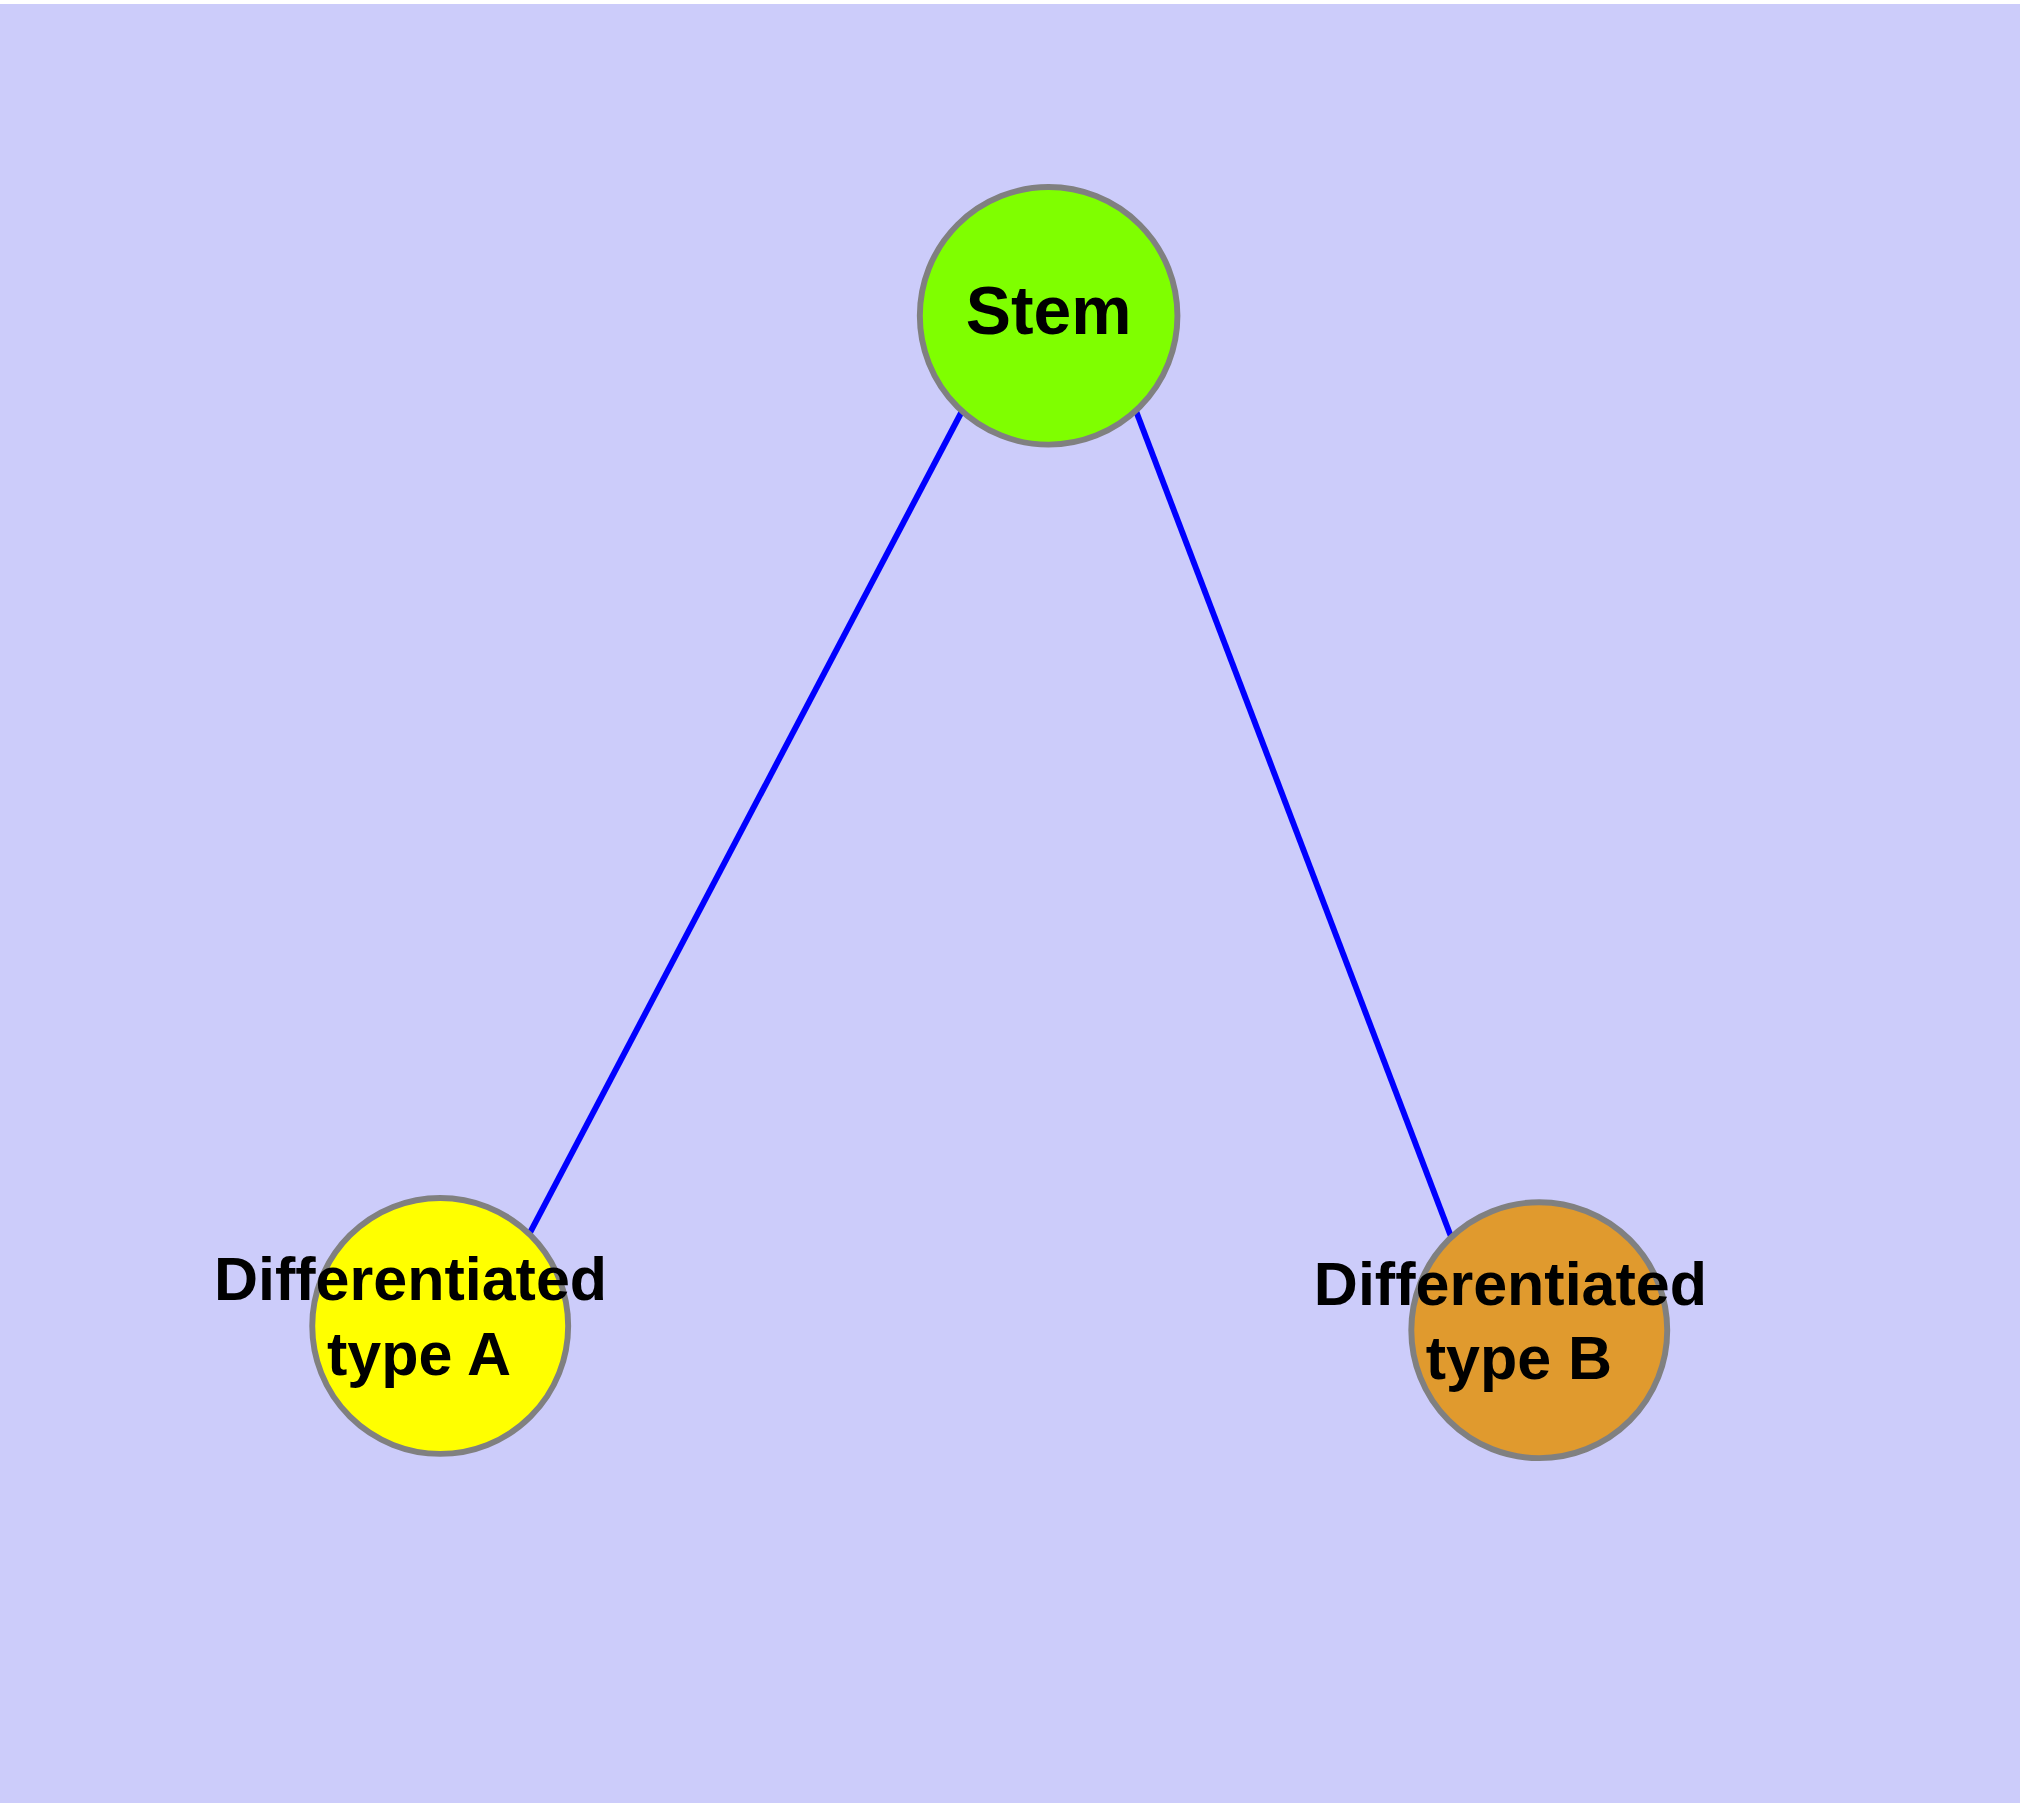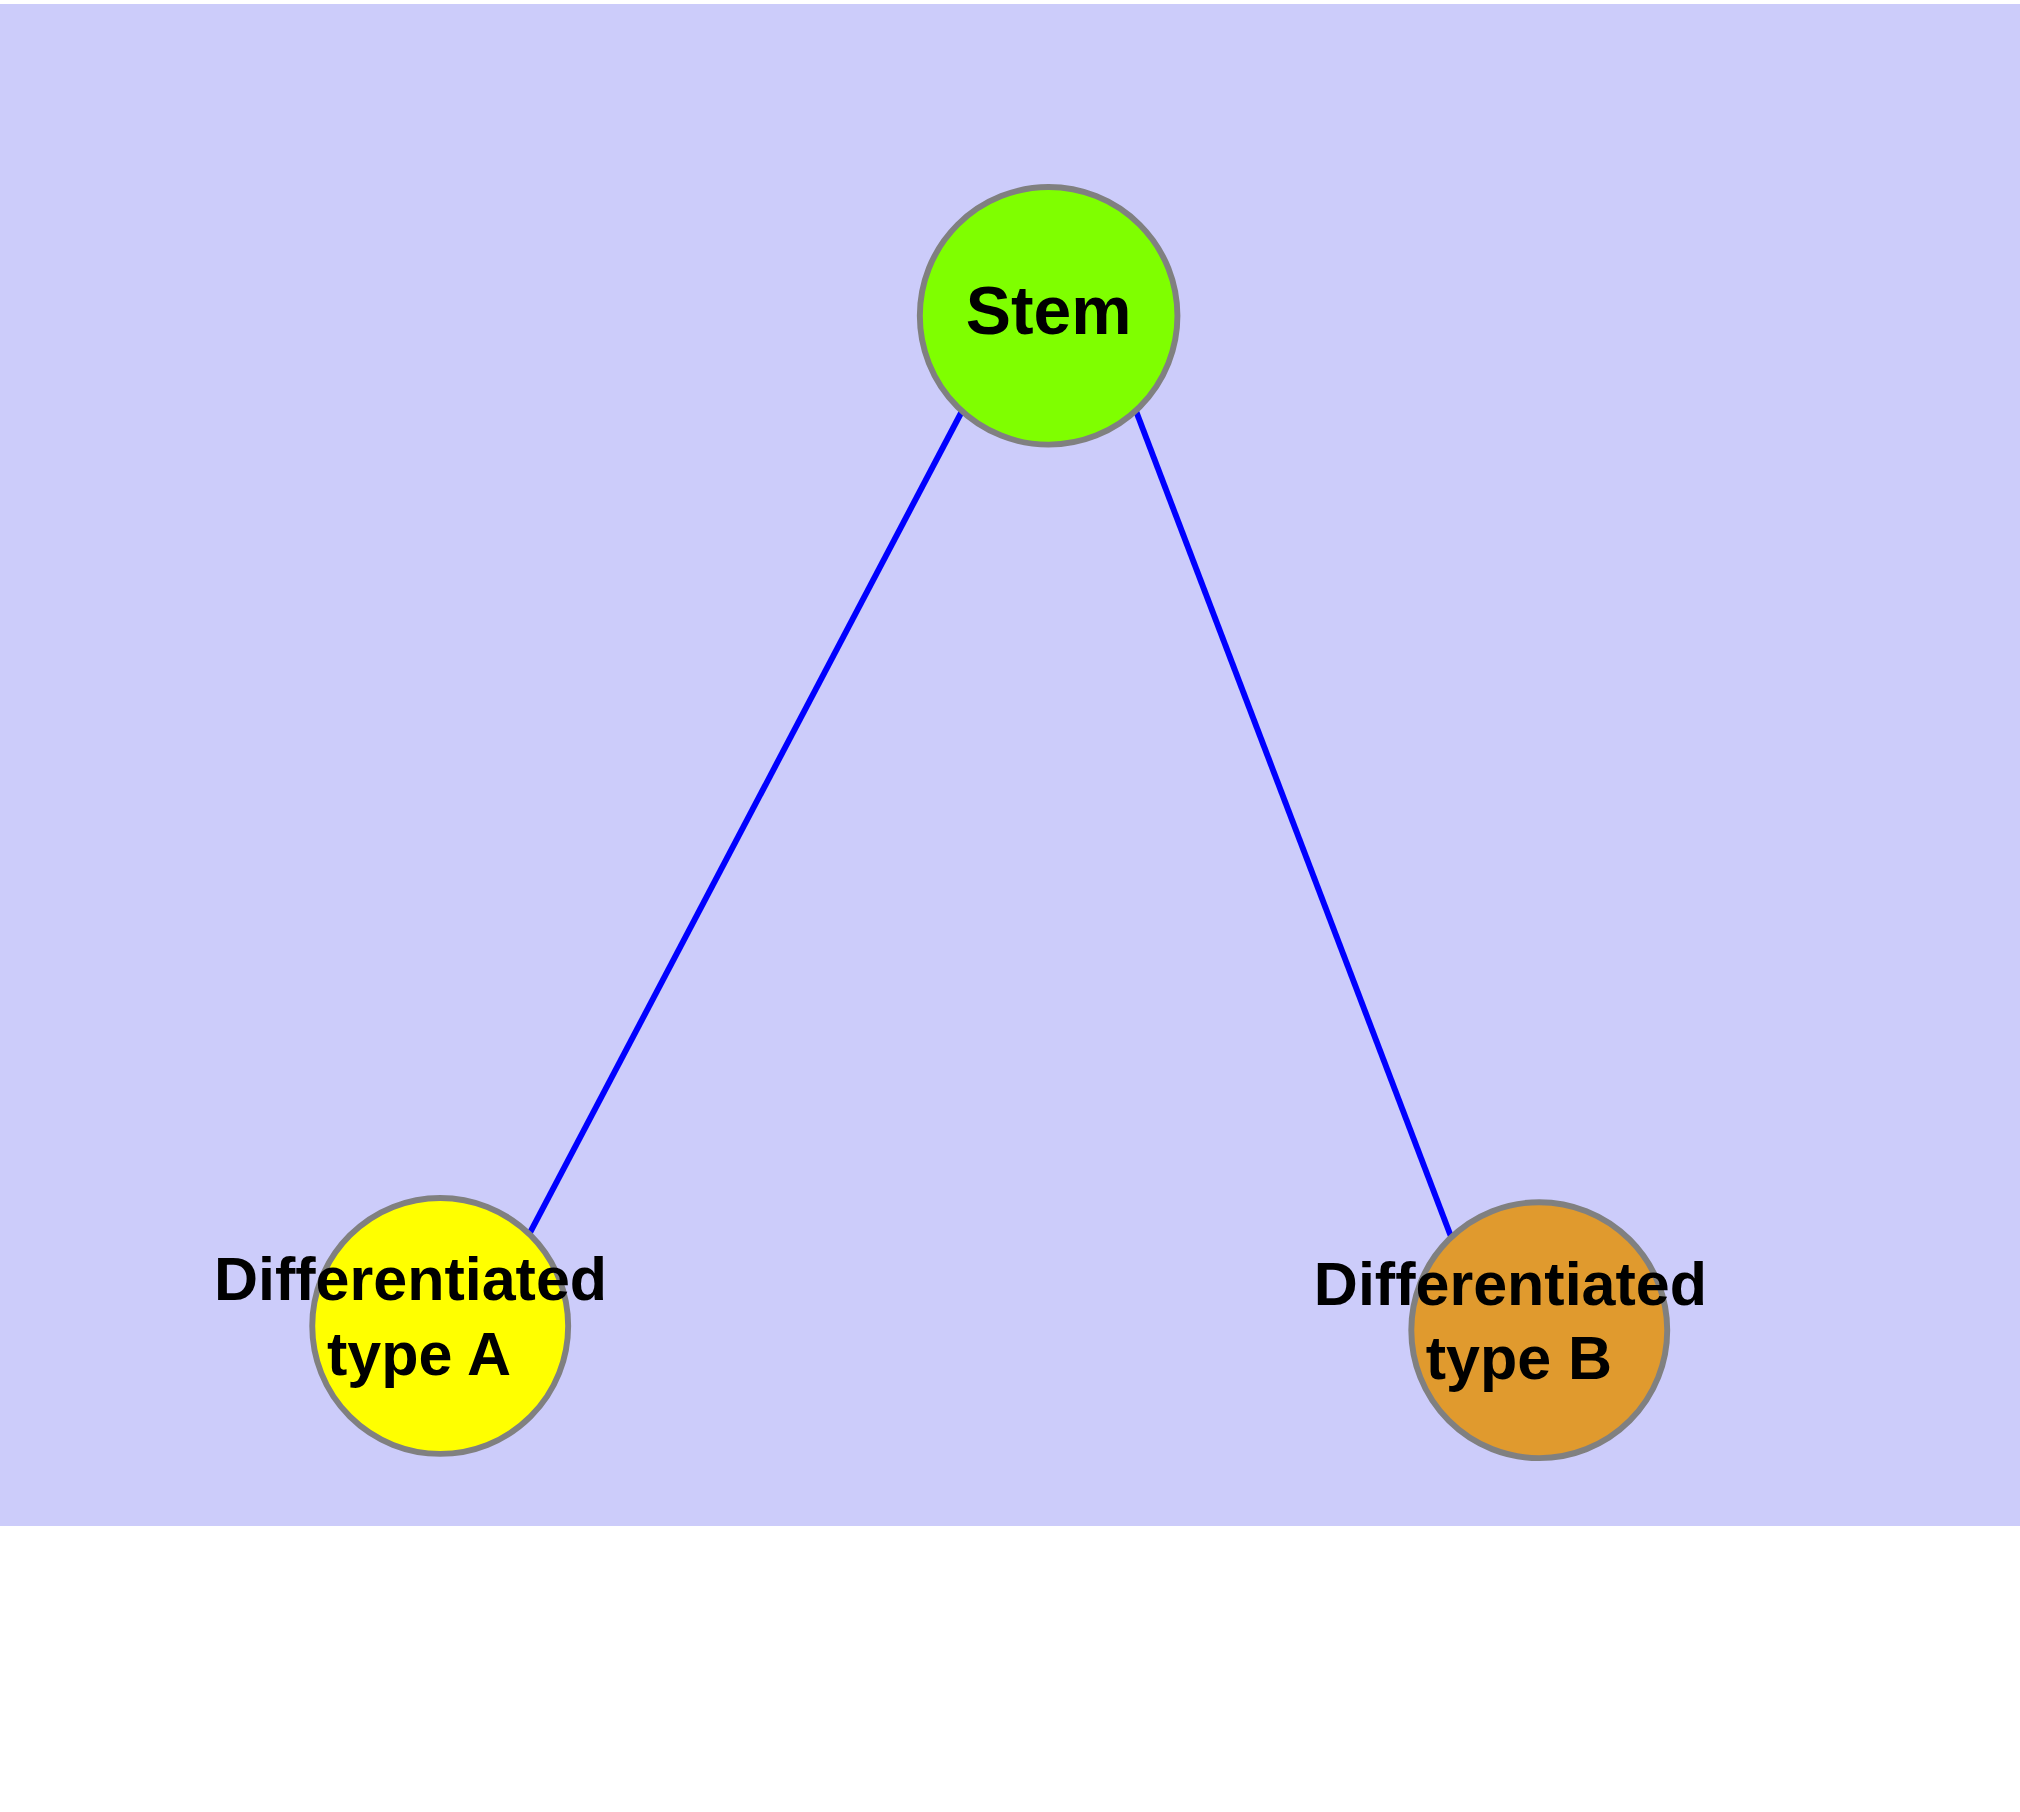--- a/index.html
+++ b/index.html
@@ -13,21 +13,21 @@
     width: 2021px;
     height: 1812px;
     background: #ffffff;
     overflow: hidden;
   }
   #canvas {
     position: absolute;
     left: 0;
     top: 4.2px;
     width: 2021px;
-    height: 1522px;
+    height: 1799px;
     background: #ccccfa;
     overflow: hidden;
   }
   #graph-svg {
     position: absolute;
     left: 0;
     top: 0;
     width: 2021px;
     height: 1799px;
     display: block;

